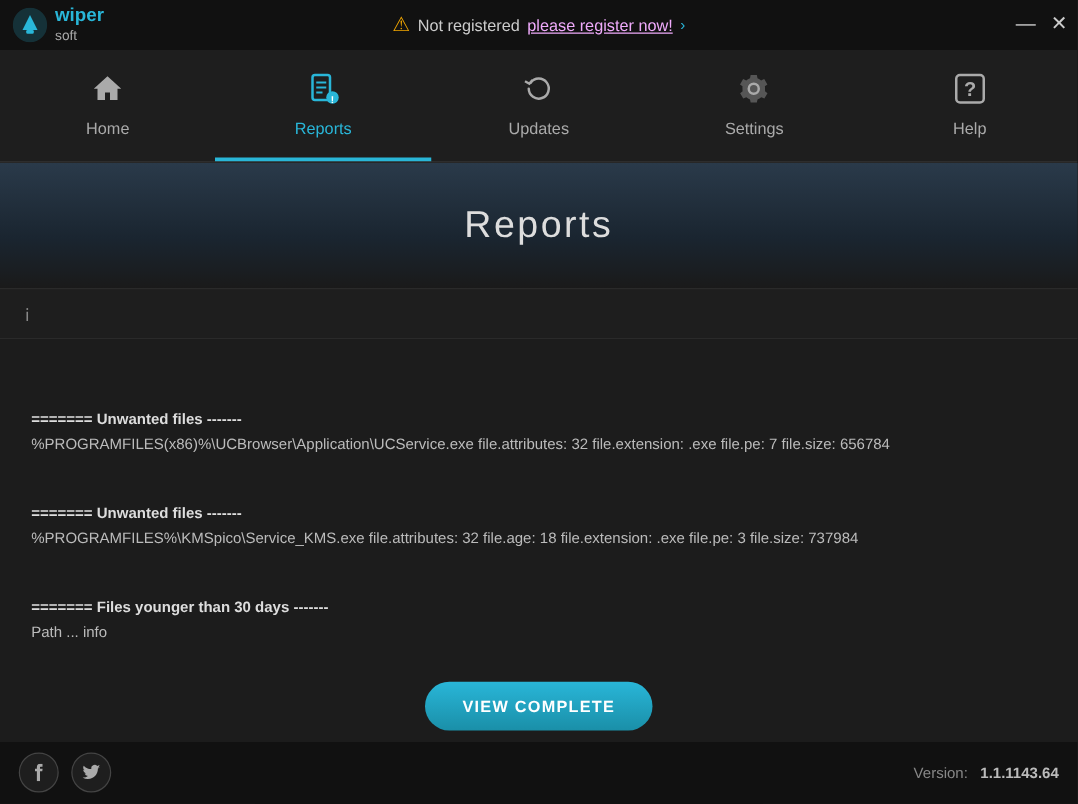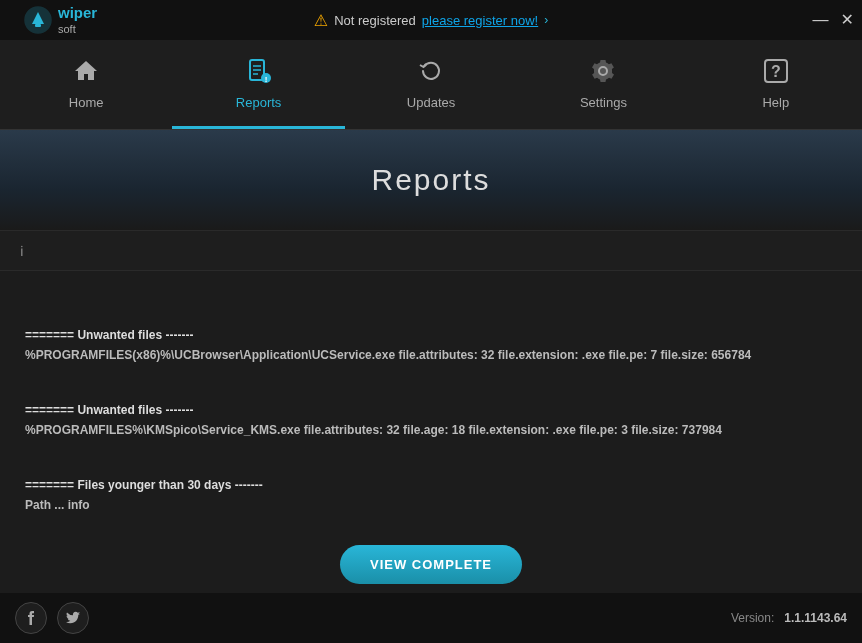--- a/index.html
+++ b/index.html
@@ -12,21 +12,21 @@
       overflow: hidden;
       position: relative;
     }
 
     
     #titlebar {
       background: #111;
       height: 40px;
       display: flex;
       align-items: center;
-      padding: 0 24px;
+      padding: 0 10px;
       position: relative;
     }
     #logo-area {
       display: flex;
       align-items: center;
       gap: 6px;
     }
     #logo-icon {
       width: 28px;
       height: 28px;
@@ -49,21 +49,21 @@
       align-items: center;
       gap: 6px;
       font-size: 13px;
       color: #ccc;
     }
     #warning-icon {
       color: #f0a500;
       font-size: 16px;
     }
     #register-link {
-      color: #0ea5e9;
+      color: #f0abfc;
       text-decoration: underline;
       cursor: pointer;
       font-size: 13px;
     }
     #chevron-right {
       color: #29b6d8;
       font-size: 12px;
     }
 
     #window-controls {
@@ -168,21 +168,20 @@
       line-height: 1.7;
       margin-top: 34px;
     }
     .report-entry .header-line {
       color: #ddd;
       font-weight: bold;
     }
     .report-entry .detail-line {
       color: #bbb;
       white-space: nowrap;
-      font-weight: bold;
     }
 
     
     #view-complete-btn {
       display: block;
       margin: 22px auto 0 auto;
       background: linear-gradient(180deg, #29b6d8 0%, #1a8fa8 100%);
       color: #fff;
       border: none;
       border-radius: 25px;

